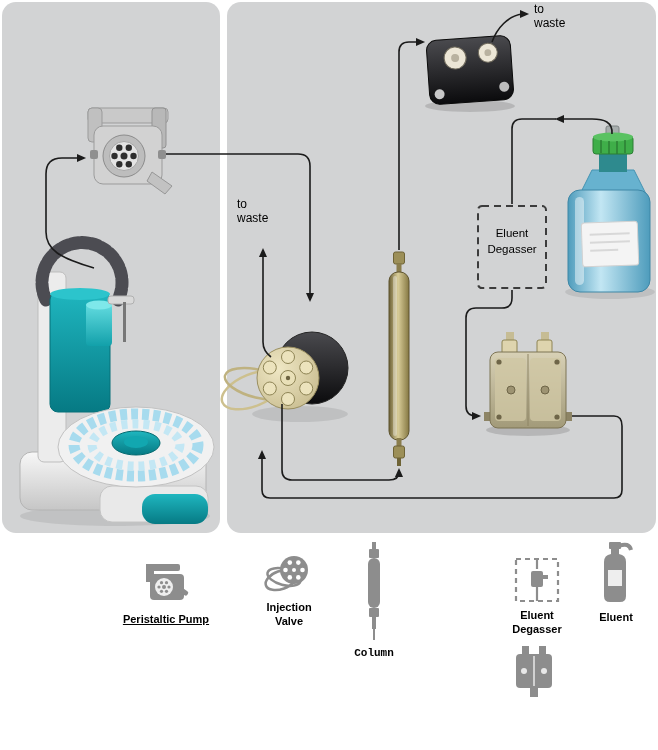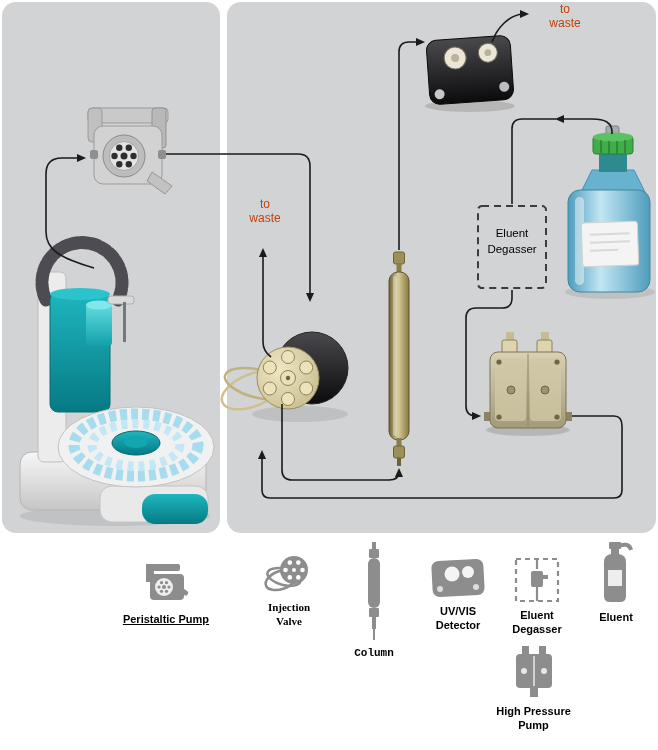--- a/index.html
+++ b/index.html
@@ -1,18 +1,18 @@
 <!DOCTYPE html>
 <html style="--c-panel: #d2d3d4; --c-background: #ffffff; --c-line: #1b1b1b; --c-teal: #0a9aa5; --c-vial_blue: #a7dbee; --c-bottle_blue: #7fc0da; --c-cap_green: #3fae49; --c-valve_tan: #d8cfa5; --c-pump_tan: #b5ac8c; --c-detector_black: #141416; --c-legend_gray: #8d8d8d; --c-text: #000000;"><head>
 <meta charset="utf-8">
 <style>
   html,body{margin:0;padding:0;background:#fff;}
   .stage{position:relative;width:658px;height:750px;background:#fff;font-family:"Liberation Sans",sans-serif;overflow:hidden;}
   .scene{position:absolute;left:0;top:0;}
-  .flow-label{position:absolute;font-size:12px;line-height:1.15;color:#c2410c;text-align:center;white-space:pre-line;}
+  .flow-label{position:absolute;font-size:12px;line-height:1.15;color:#000000;text-align:left;white-space:pre-line;}
   .flow-label.waste-left{left:237px;top:198px;width:56px;}
   .flow-label.waste-top{left:534px;top:3px;width:62px;}
   .degasser-label{position:absolute;left:478px;top:226px;width:68px;font-size:11.5px;line-height:1.35;color:#000;text-align:center;white-space:pre-line;}
   .legend-item{position:absolute;display:flex;flex-direction:column;align-items:center;}
   .legend-item svg{display:block;}
   .legend-label{font-size:11px;font-weight:bold;color:#000;text-align:center;white-space:pre-line;line-height:1.3;margin-top:4px;}
 </style>
 </head>
 <body>
 
@@ -213,21 +213,21 @@
       <circle cx="21.5" cy="31.3" r="1.6" fill="var(--c-legend_gray,#8d8d8d)"></circle>
       <circle cx="19" cy="27" r="1.6" fill="var(--c-legend_gray,#8d8d8d)"></circle>
       <circle cx="21.5" cy="22.7" r="1.6" fill="var(--c-legend_gray,#8d8d8d)"></circle>
       <circle cx="26.5" cy="22.7" r="1.6" fill="var(--c-legend_gray,#8d8d8d)"></circle>
       <circle cx="24" cy="27" r="2" fill="var(--c-legend_gray,#8d8d8d)"></circle>
       <rect x="40" y="26" width="11" height="5" rx="2" fill="var(--c-legend_gray,#8d8d8d)" transform="rotate(35 40 26)"></rect>
     </svg>
     <div class="legend-label">Peristaltic Pump</div>
   </div>
 
-  <div class="legend-item" style="left:246px;top:550px;width:86px;font-family:Liberation Serif, serif;">
+  <div class="legend-item" style="left:246px;top:550px;width:86px;">
     <svg width="56" height="46" viewBox="0 0 56 46">
       <ellipse cx="20" cy="30" rx="16" ry="9" fill="none" stroke="var(--c-legend_gray,#8d8d8d)" stroke-width="2.5" transform="rotate(-20 20 30)"></ellipse>
       <ellipse cx="23" cy="27" rx="17" ry="8" fill="none" stroke="var(--c-legend_gray,#8d8d8d)" stroke-width="2.5" transform="rotate(15 23 27)"></ellipse>
       <circle cx="33" cy="20" r="14" fill="var(--c-legend_gray,#8d8d8d)"></circle>
       <circle cx="41.5" cy="20" r="2.3" fill="#ffffff"></circle>
       <circle cx="37.3" cy="27.4" r="2.3" fill="#ffffff"></circle>
       <circle cx="28.8" cy="27.4" r="2.3" fill="#ffffff"></circle>
       <circle cx="24.5" cy="20" r="2.3" fill="#ffffff"></circle>
       <circle cx="28.8" cy="12.6" r="2.3" fill="#ffffff"></circle>
       <circle cx="37.3" cy="12.6" r="2.3" fill="#ffffff"></circle>
@@ -242,31 +242,20 @@
       <rect x="8" y="0" width="4" height="7" fill="var(--c-legend_gray,#8d8d8d)"></rect>
       <rect x="5" y="7" width="10" height="9" rx="1" fill="var(--c-legend_gray,#8d8d8d)"></rect>
       <rect x="4" y="16" width="12" height="50" rx="6" fill="var(--c-legend_gray,#8d8d8d)"></rect>
       <rect x="5" y="66" width="10" height="9" rx="1" fill="var(--c-legend_gray,#8d8d8d)"></rect>
       <rect x="8" y="75" width="4" height="12" fill="var(--c-legend_gray,#8d8d8d)"></rect>
       <rect x="9" y="87" width="2" height="11" fill="var(--c-legend_gray,#8d8d8d)"></rect>
     </svg>
     <div class="legend-label">Column</div>
   </div>
 
-  <div class="legend-item" style="left:414px;top:556px;width:88px;">
-    <svg width="56" height="44" viewBox="0 0 56 44">
-      <rect x="2" y="4" width="52" height="36" rx="7" fill="var(--c-legend_gray,#8d8d8d)" transform="rotate(-3 28 22)"></rect>
-      <circle cx="22" cy="18" r="7.5" fill="#ffffff" opacity="0.9"></circle>
-      <circle cx="38" cy="16" r="6" fill="#ffffff" opacity="0.9"></circle>
-      <circle cx="10" cy="33" r="3" fill="#ffffff" opacity="0.7"></circle>
-      <circle cx="46" cy="31" r="3" fill="#ffffff" opacity="0.7"></circle>
-    </svg>
-    <div class="legend-label">UV/VIS
-Detector</div>
-  </div>
 
   <div class="legend-item" style="left:494px;top:556px;width:86px;">
     <svg width="48" height="48" viewBox="0 0 48 48">
       <rect x="3" y="3" width="42" height="42" fill="none" stroke="var(--c-legend_gray,#8d8d8d)" stroke-width="2.2" stroke-dasharray="5 4"></rect>
       <path d="M 24,3 v 10" stroke="var(--c-legend_gray,#8d8d8d)" stroke-width="2.2" fill="none"></path>
       <rect x="18" y="15" width="12" height="16" rx="2" fill="var(--c-legend_gray,#8d8d8d)"></rect>
       <rect x="29" y="19" width="6" height="4" fill="var(--c-legend_gray,#8d8d8d)"></rect>
       <path d="M 24,31 v 14" stroke="var(--c-legend_gray,#8d8d8d)" stroke-width="2.2" fill="none"></path>
     </svg>
     <div class="legend-label">Eluent
@@ -287,17 +276,15 @@
   <div class="legend-item" style="left:486px;top:644px;width:95px;">
     <svg width="48" height="56" viewBox="0 0 48 56">
       <rect x="12" y="2" width="7" height="8" fill="var(--c-legend_gray,#8d8d8d)"></rect>
       <rect x="29" y="2" width="7" height="8" fill="var(--c-legend_gray,#8d8d8d)"></rect>
       <rect x="6" y="10" width="36" height="34" rx="4" fill="var(--c-legend_gray,#8d8d8d)"></rect>
       <rect x="23" y="12" width="2" height="30" fill="#ffffff" opacity="0.6"></rect>
       <circle cx="14" cy="27" r="3" fill="#ffffff" opacity="0.8"></circle>
       <circle cx="34" cy="27" r="3" fill="#ffffff" opacity="0.8"></circle>
       <rect x="20" y="44" width="8" height="9" fill="var(--c-legend_gray,#8d8d8d)"></rect>
     </svg>
-    <div class="legend-label">High Pressure
-Pump</div>
   </div>
 
 </div>
 
 </body></html>

